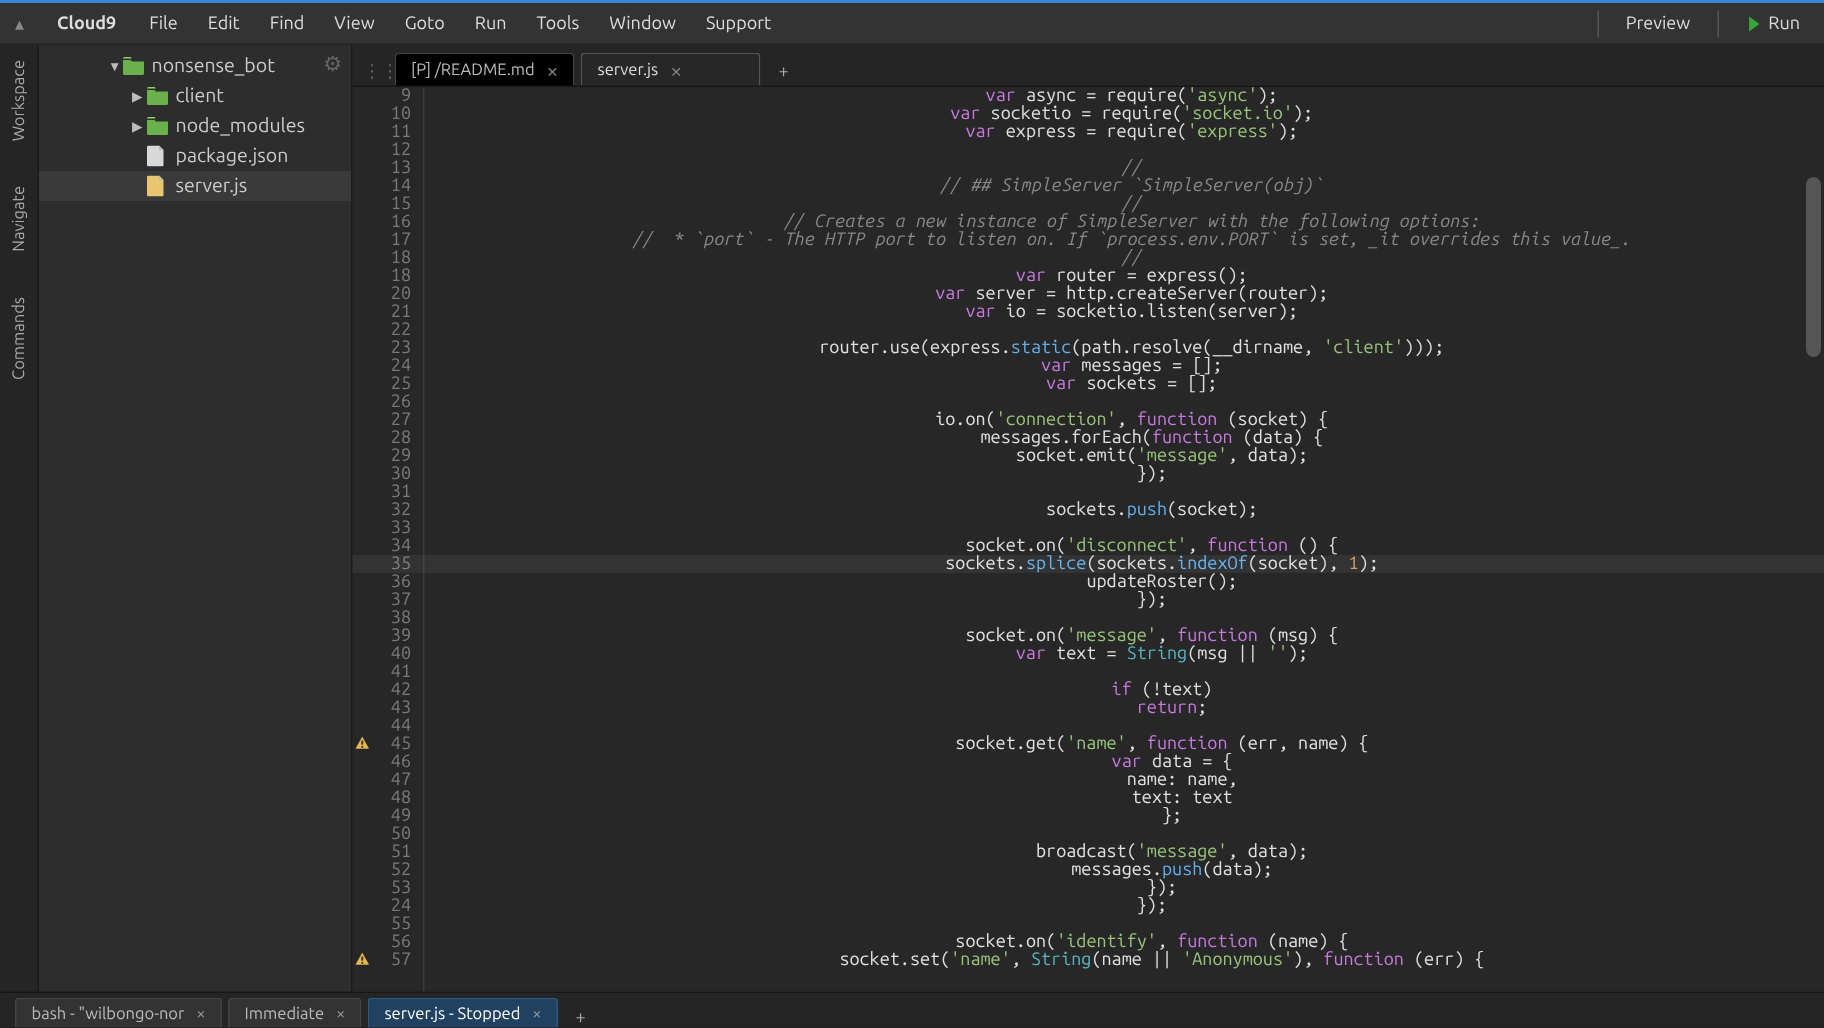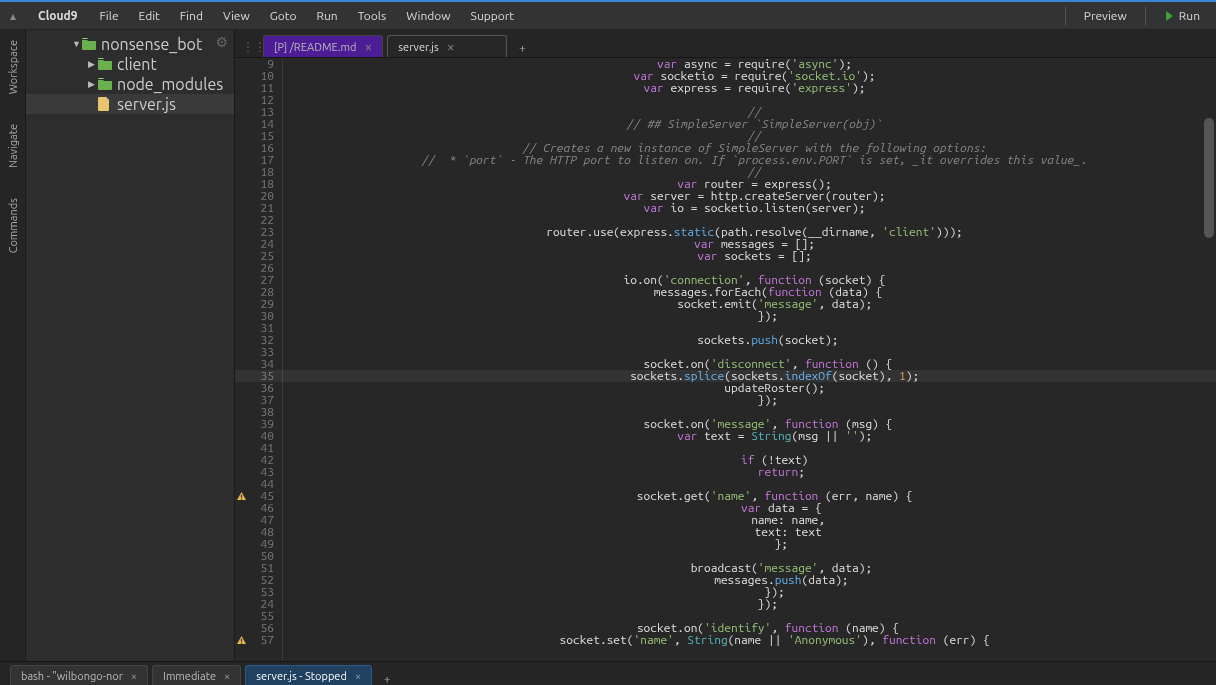--- a/index.html
+++ b/index.html
@@ -77,36 +77,36 @@
   cursor:pointer;
 }
 .tree .row.selected { background:#3a3a3a; }
 .tree .arrow { width:10px; display:inline-block; color:#bbb; font-size:9px; }
 .tree .folder-ic {
   width:14px;height:12px;display:inline-block;margin-right:5px;
 }
 .tree .folder-ic svg, .tree .file-ic svg { display:block; }
 .tree .file-ic { width:14px;height:14px;display:inline-block;margin-right:5px;}
 .tree .indent { display:inline-block; }
-.tree .label { font-size:16px; }
+.tree .label { font-size:13px; }
 
 .editor-area {
   flex:1; display:flex; flex-direction:column;
   background:#272727;
 }
 .tabstrip {
   height:28px; background:#252525; border-bottom:1px solid #161616;
   display:flex; align-items:flex-end; padding-left:10px; gap:0;
 }
 .tabstrip .tabgrip {
   width:18px; height:20px; display:flex;align-items:center;justify-content:center;color:#666;
 }
 .tabstrip .tab {
   height:22px; min-width:120px; padding:0 10px;
-  background:#4c1d95; color:#bbb;
+  background:#000000; color:#bbb;
   border:1px solid #444; border-bottom:none;
   border-radius:3px 3px 0 0;
   display:flex; align-items:center; gap:8px;
   margin-right:4px;
   cursor:pointer;
   font-size:11px;
 }
 .tabstrip .tab.active {
   background:#272727; color:#ddd; border-color:#555;
 }
@@ -238,20 +238,32 @@
           <div class="row">
             <span class="indent" style="width:56px"></span>
             <span class="arrow">▶</span>
             <span class="folder-ic">
               <svg width="14" height="12" viewBox="0 0 14 12">
                 <path fill="#6ab04c" d="M0 2h5l1 1h8v8a1 1 0 0 1-1 1H1a1 1 0 0 1-1-1z"></path>
                 <path fill="#8dd46a" d="M0 1a1 1 0 0 1 1-1h4l1 1H0z"></path>
               </svg>
             </span>
             <span class="label">node_modules</span>
+          </div>
+        </li>
+        <li>
+          <div class="row">
+            <span class="indent" style="width:66px"></span>
+            <span class="file-ic">
+              <svg width="12" height="14" viewBox="0 0 12 14">
+                <path fill="#d8d8d8" d="M1 0h7l3 3v10a1 1 0 0 1-1 1H1a1 1 0 0 1-1-1V1a1 1 0 0 1 1-1z"></path>
+                <path fill="#bbb" d="M8 0v3h3z"></path>
+              </svg>
+            </span>
+            <span class="label">package.json</span>
           </div>
         </li>
         <li>
           <div class="row selected">
             <span class="indent" style="width:66px"></span>
             <span class="file-ic">
               <svg width="12" height="14" viewBox="0 0 12 14">
                 <path fill="#e8c56f" d="M1 0h7l3 3v10a1 1 0 0 1-1 1H1a1 1 0 0 1-1-1V1a1 1 0 0 1 1-1z"></path>
                 <path fill="#bbb" d="M8 0v3h3z"></path>
               </svg>

